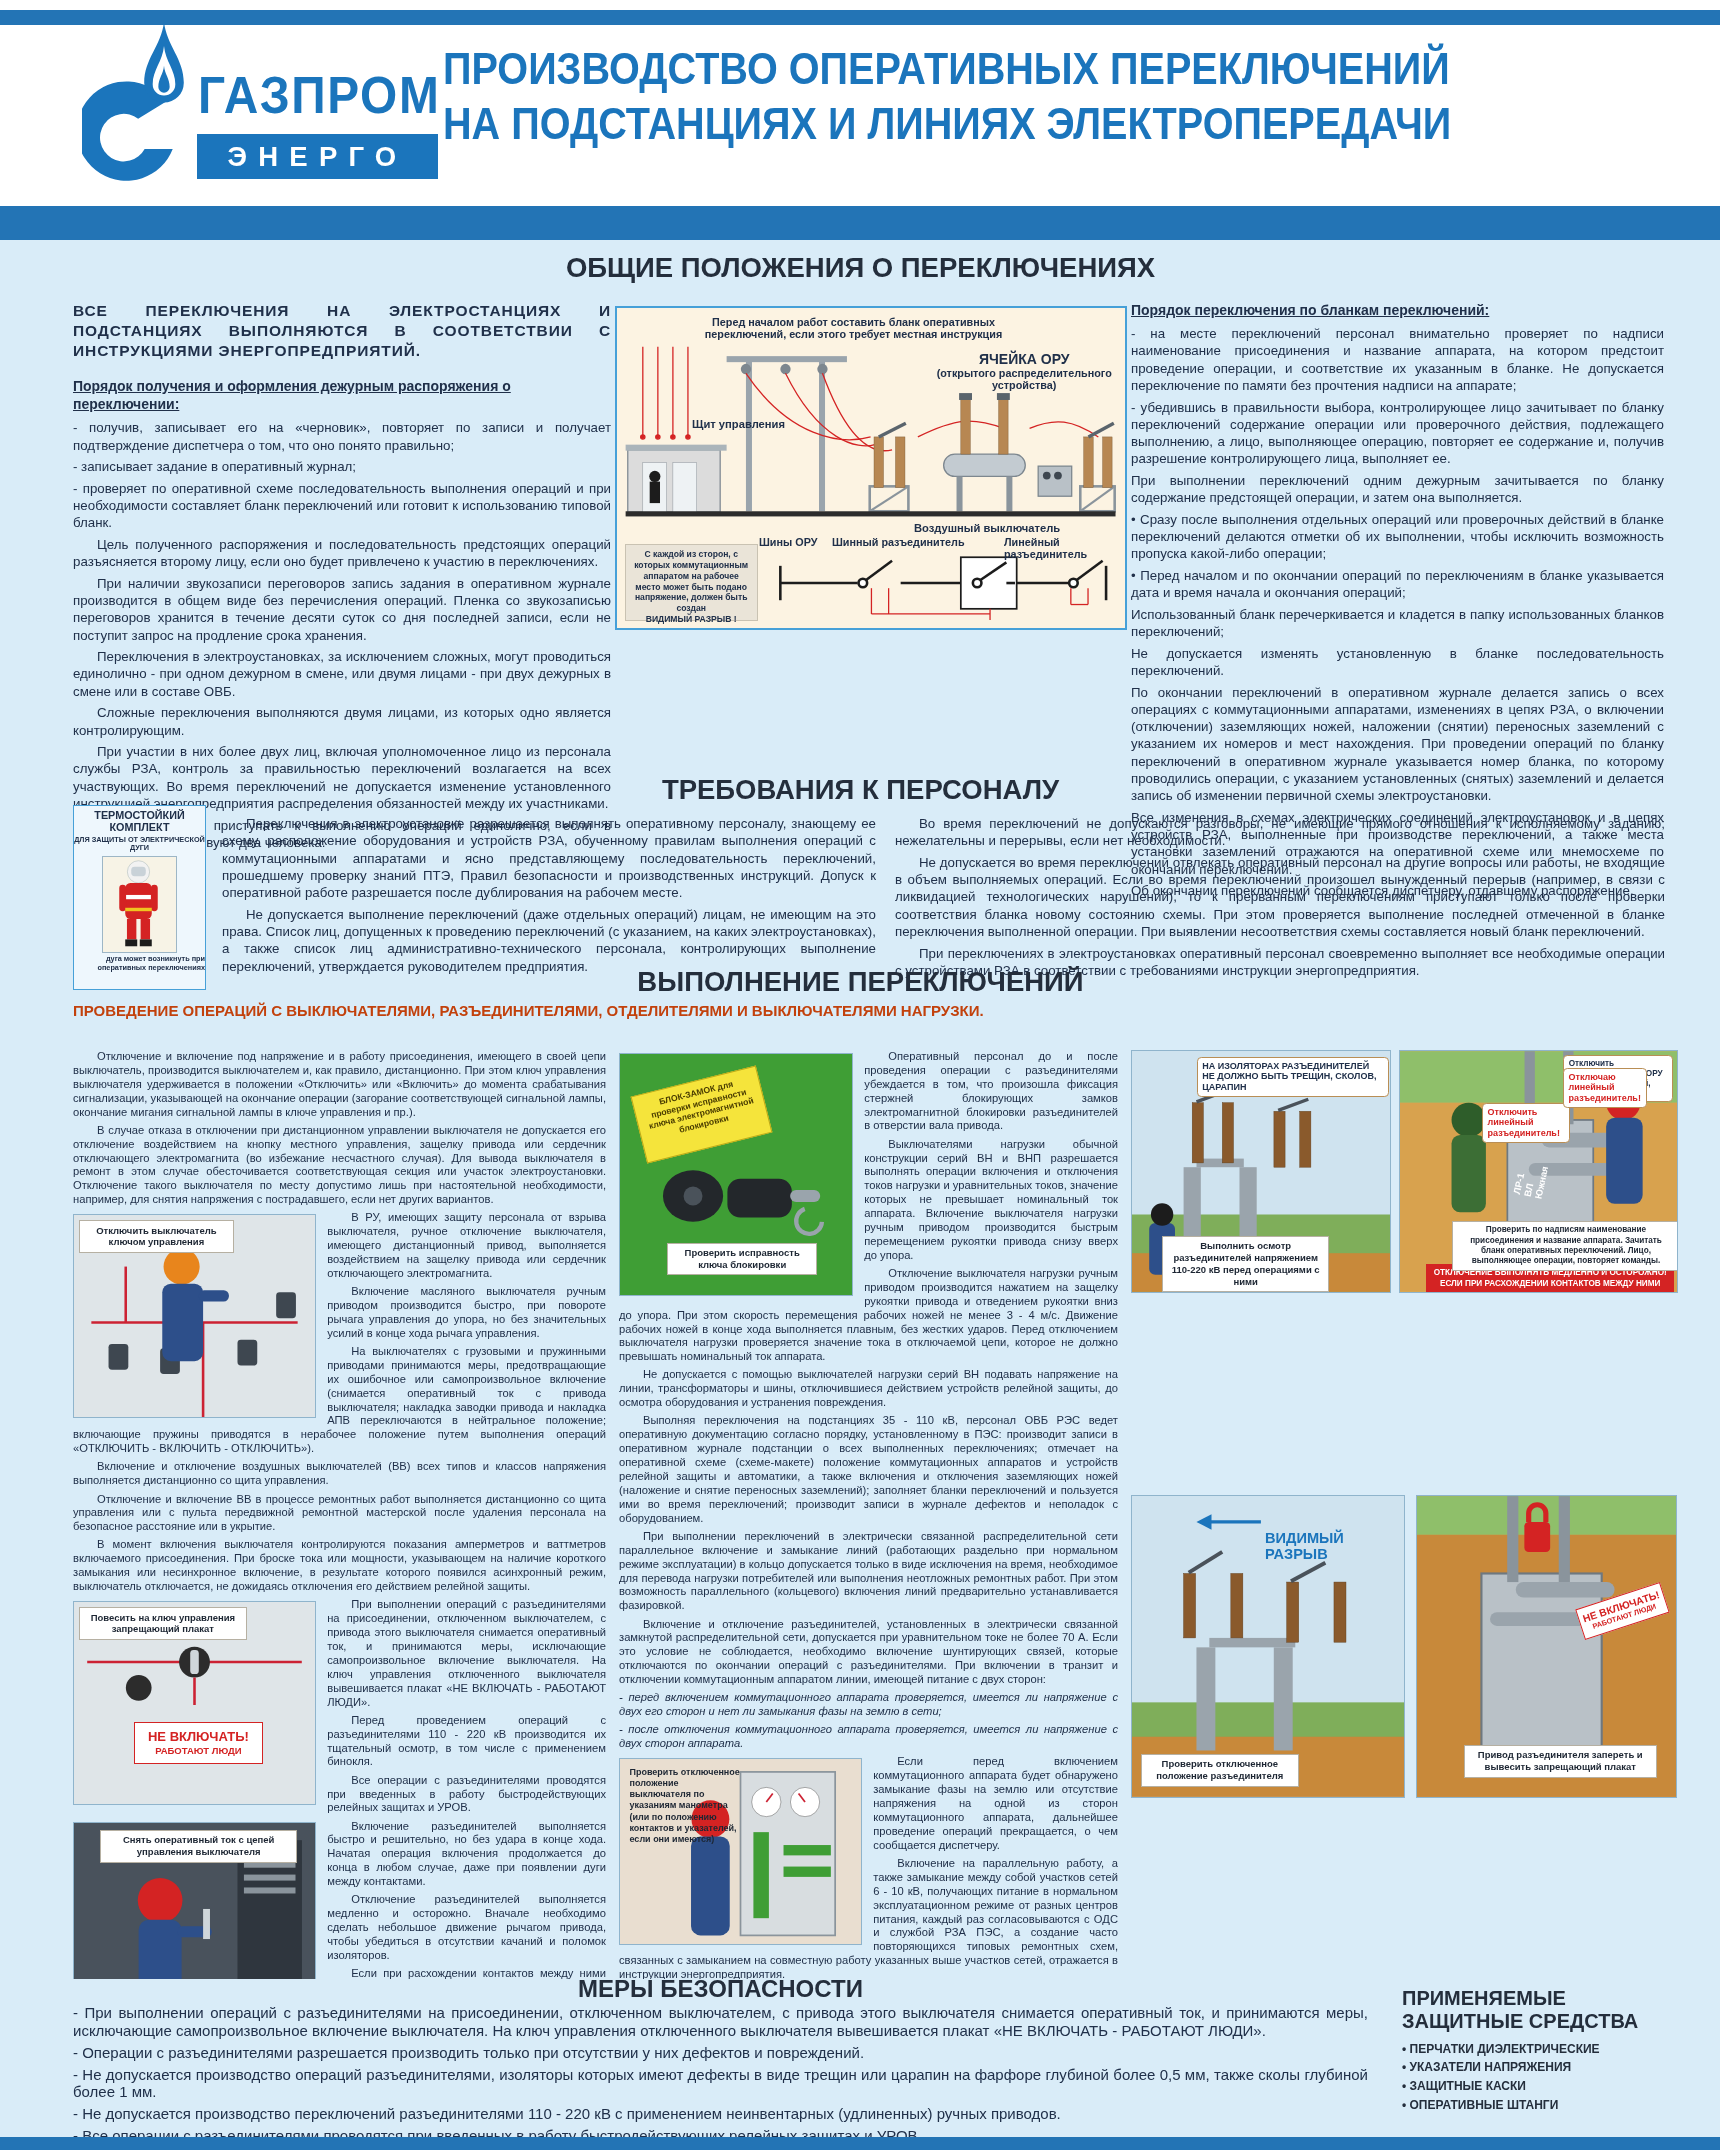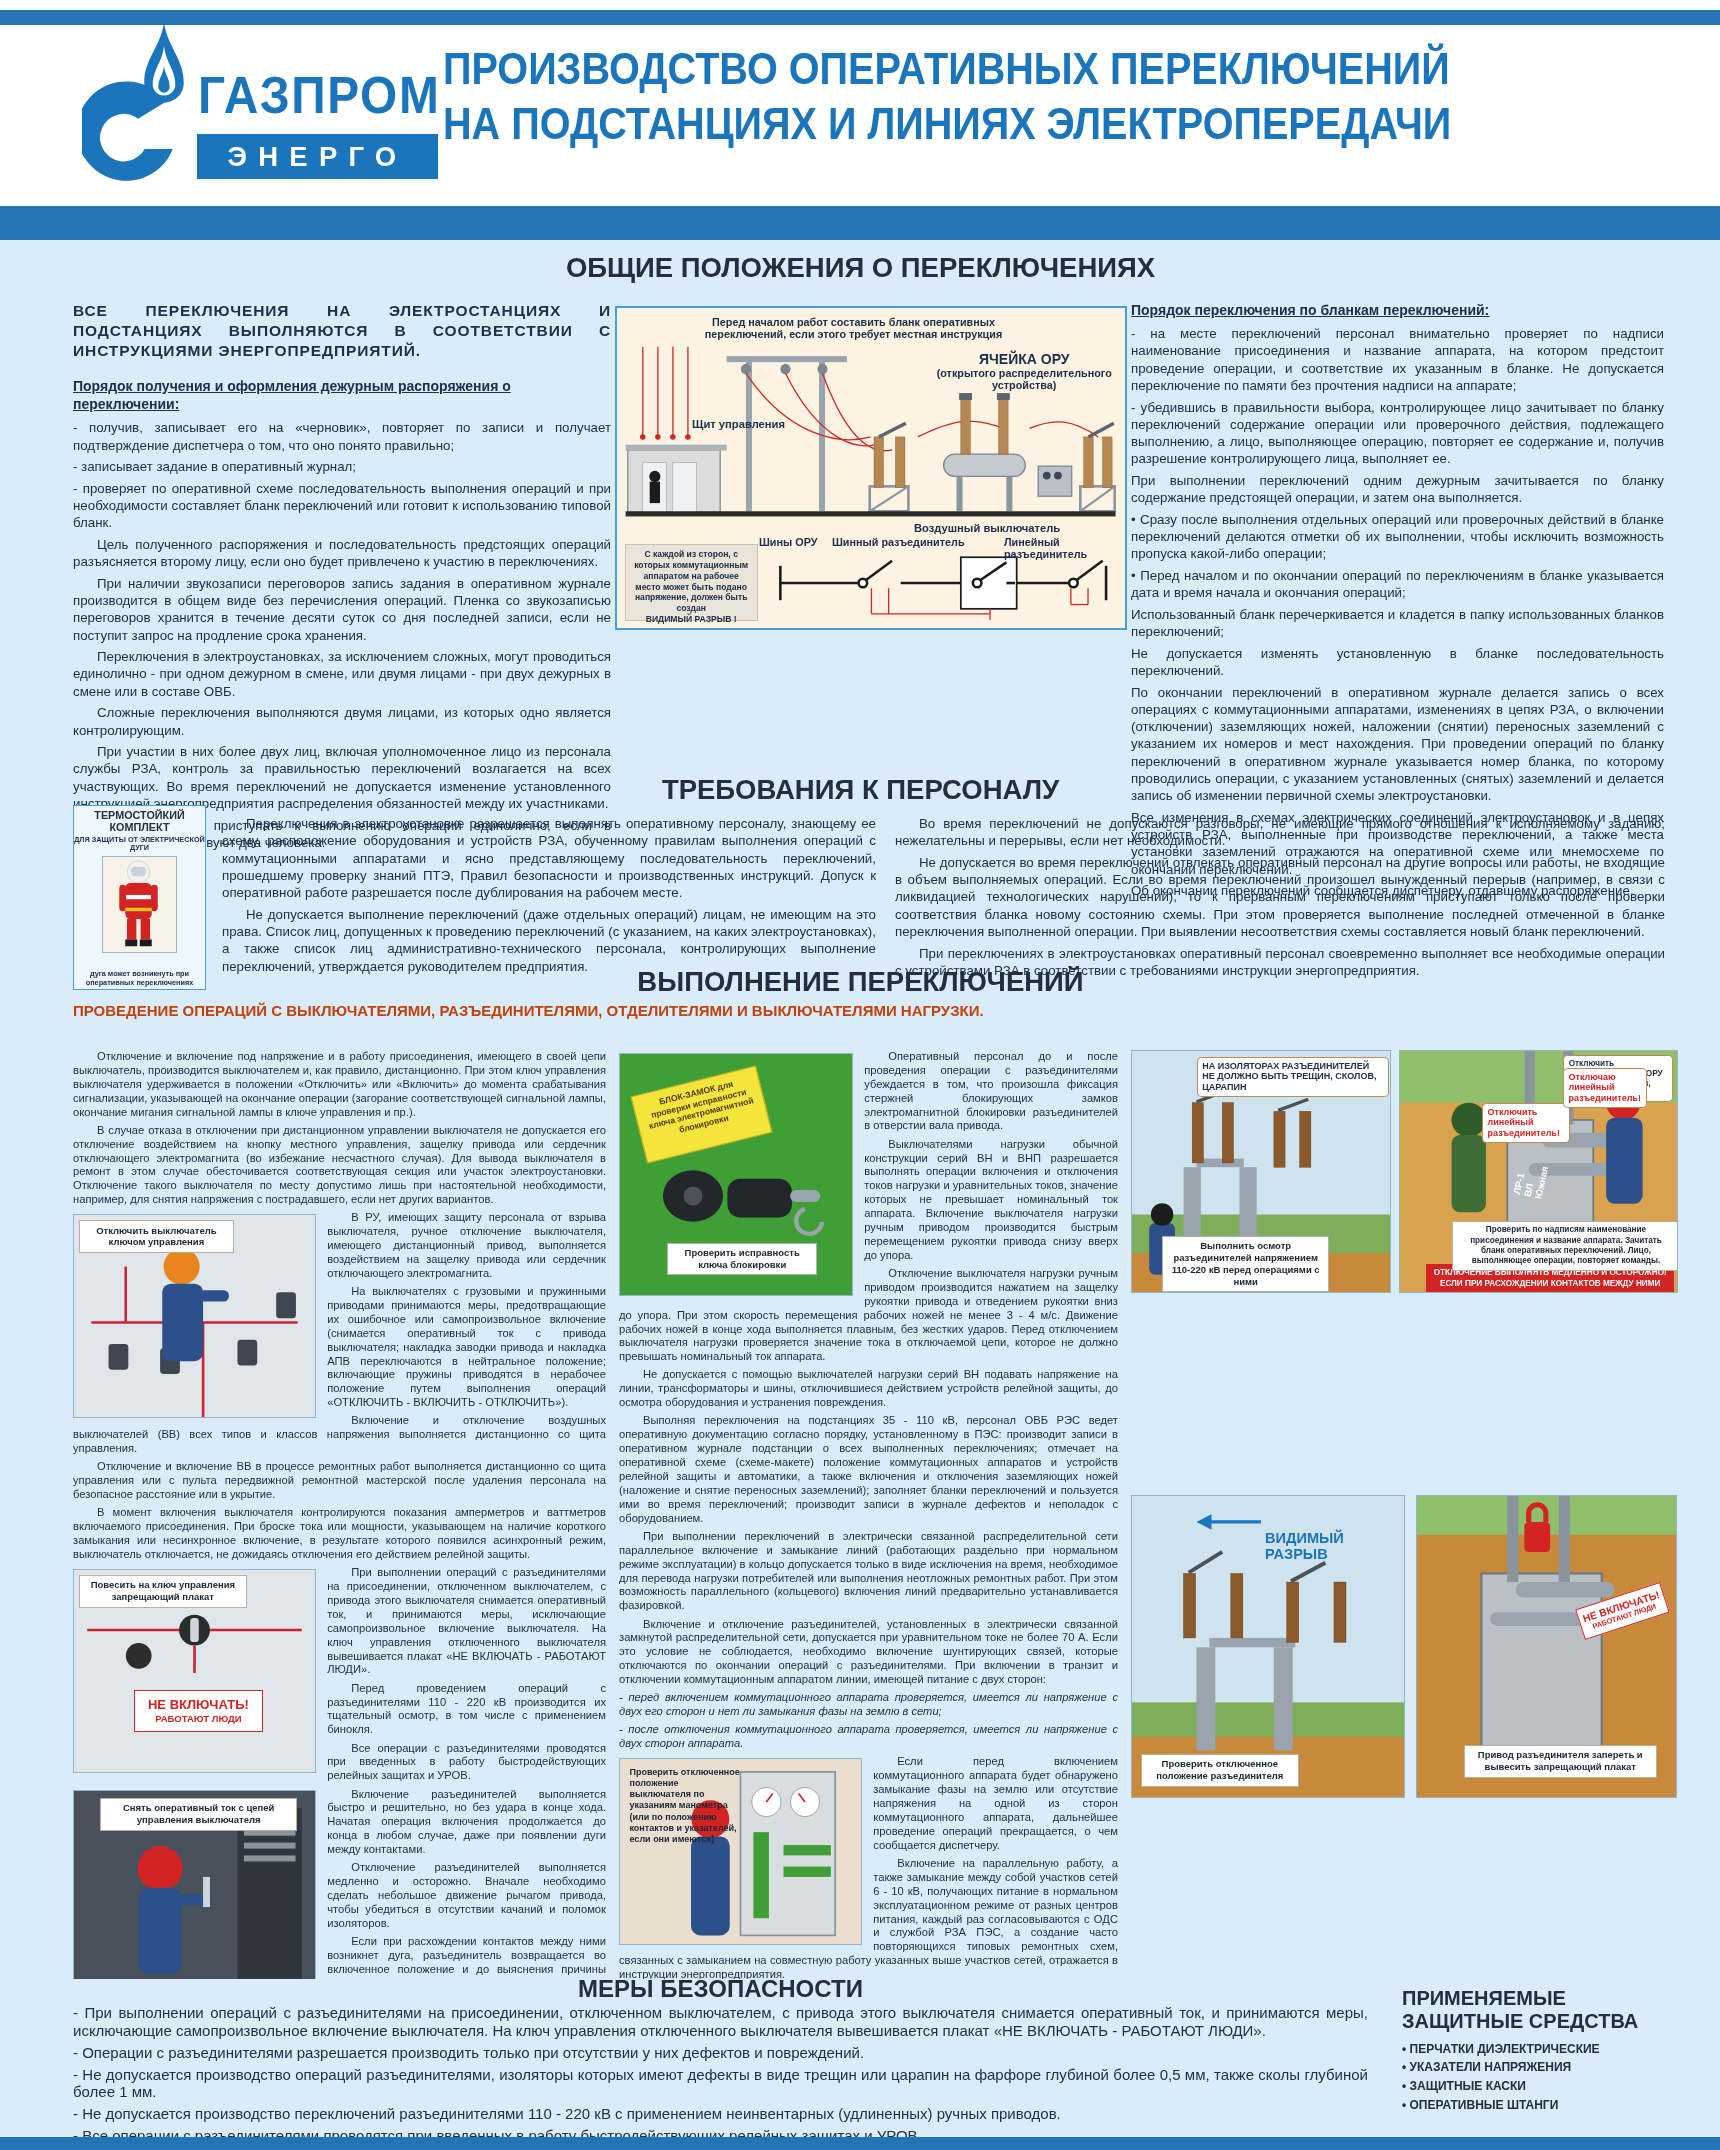--- a/index.html
+++ b/index.html
@@ -42,21 +42,21 @@
   .bubble.red{color:#d42323;}
   .redbox{background:#d42323;color:#fff;font-weight:bold;text-align:center;font-size:10px;line-height:1.35;
     padding:6px 6.9px;}
   .sign{background:#fff;border:1.7px solid #d42323;color:#d42323;font-weight:bold;text-align:center;}
   .floatL{float:left;margin:2.6px 11.2px 4.3px 0;}
   
   .suitbox{position:absolute;left:73px;top:805px;width:131px;height:183px;background:#eef7fd;border:1.7px solid #46a0d8;
     text-align:center;}
   .suit-title{font-size:10.8px;font-weight:bold;margin-top:4.3px;line-height:1.1;}
   .suit-sub{font-size:7.3px;font-weight:bold;margin-top:1.7px;line-height:1.15;}
-  .suit-note{font-size:7.3px;font-weight:bold;margin-top:17px;line-height:1.2;}
+  .suit-note{font-size:7.3px;font-weight:bold;margin-top:2px;line-height:1.2;text-align:right;}
   .suit-fig{position:relative;width:73px;height:95px;margin:3.4px auto 0.9px;background:#f7f3e6;border:0.9px solid #9db6c6;}
   
   .ppe-title{font-size:20px;font-weight:bold;color:#242e3c;line-height:1.15;}
   .ppe-item{font-size:12px;font-weight:bold;color:#242e3c;line-height:1.55;}
   svg{display:block;}
 </style>
 </head>
 <body>
 
 <div class="poster">
@@ -289,20 +289,21 @@
           <rect x="380" y="290" width="46" height="60" rx="8"></rect>
             <rect x="470" y="180" width="46" height="60" rx="8"></rect>
         </g>
         <circle cx="250" cy="120" r="42" fill="#e8851c"></circle>
         <rect x="205" y="160" width="95" height="180" rx="20" fill="#2d4f8a"></rect>
         <rect x="290" y="175" width="70" height="26" rx="12" fill="#2d4f8a"></rect>
       </svg>
     </div>
     <div>
         <div class="para indent">В РУ, имеющих защиту персонала от взрыва выключателя, ручное отключение выключателя, имеющего дистанционный привод, выполняется воздействием на защелку привода или сердечник отключающего электромагнита.</div>
+        <div class="para indent">Включение масляного выключателя ручным приводом производится быстро, при повороте рычага управления до упора, но без значительных усилий в конце хода рычага управления.</div>
         <div class="para indent">На выключателях с грузовыми и пружинными приводами принимаются меры, предотвращающие их ошибочное или самопроизвольное включение (снимается оперативный ток с привода выключателя; накладка заводки привода и накладка АПВ переключаются в нейтральное положение; включающие пружины приводятся в нерабочее положение путем выполнения операций «ОТКЛЮЧИТЬ - ВКЛЮЧИТЬ - ОТКЛЮЧИТЬ»).</div>
         <div class="para indent">Включение и отключение воздушных выключателей (ВВ) всех типов и классов напряжения выполняется дистанционно со щита управления.</div>
         <div class="para indent">Отключение и включение ВВ в процессе ремонтных работ выполняется дистанционно со щита управления или с пульта передвижной ремонтной мастерской после удаления персонала на безопасное расстояние или в укрытие.</div>
         <div class="para indent">В момент включения выключателя контролируются показания амперметров и ваттметров включаемого присоединения. При броске тока или мощности, указывающем на наличие короткого замыкания или несинхронное включение, в результате которого появился асинхронный режим, выключатель отключается, не дожидаясь отключения его действием релейной защиты.</div>
       </div>
     <div class="fig floatL" style="width:241px;height:202px;background:#dfe5e8;">
       <div class="cap cap-in" style="left:5.2px;top:5.2px;width:155px;">Повесить на ключ управления запрещающий плакат</div>
       <svg width="241" height="103" viewBox="0 0 560 240">
         <line x1="30" y1="140" x2="530" y2="140" stroke="#c23" stroke-width="6"></line>
         <circle cx="280" cy="140" r="36" fill="#2c2c2c"></circle>

